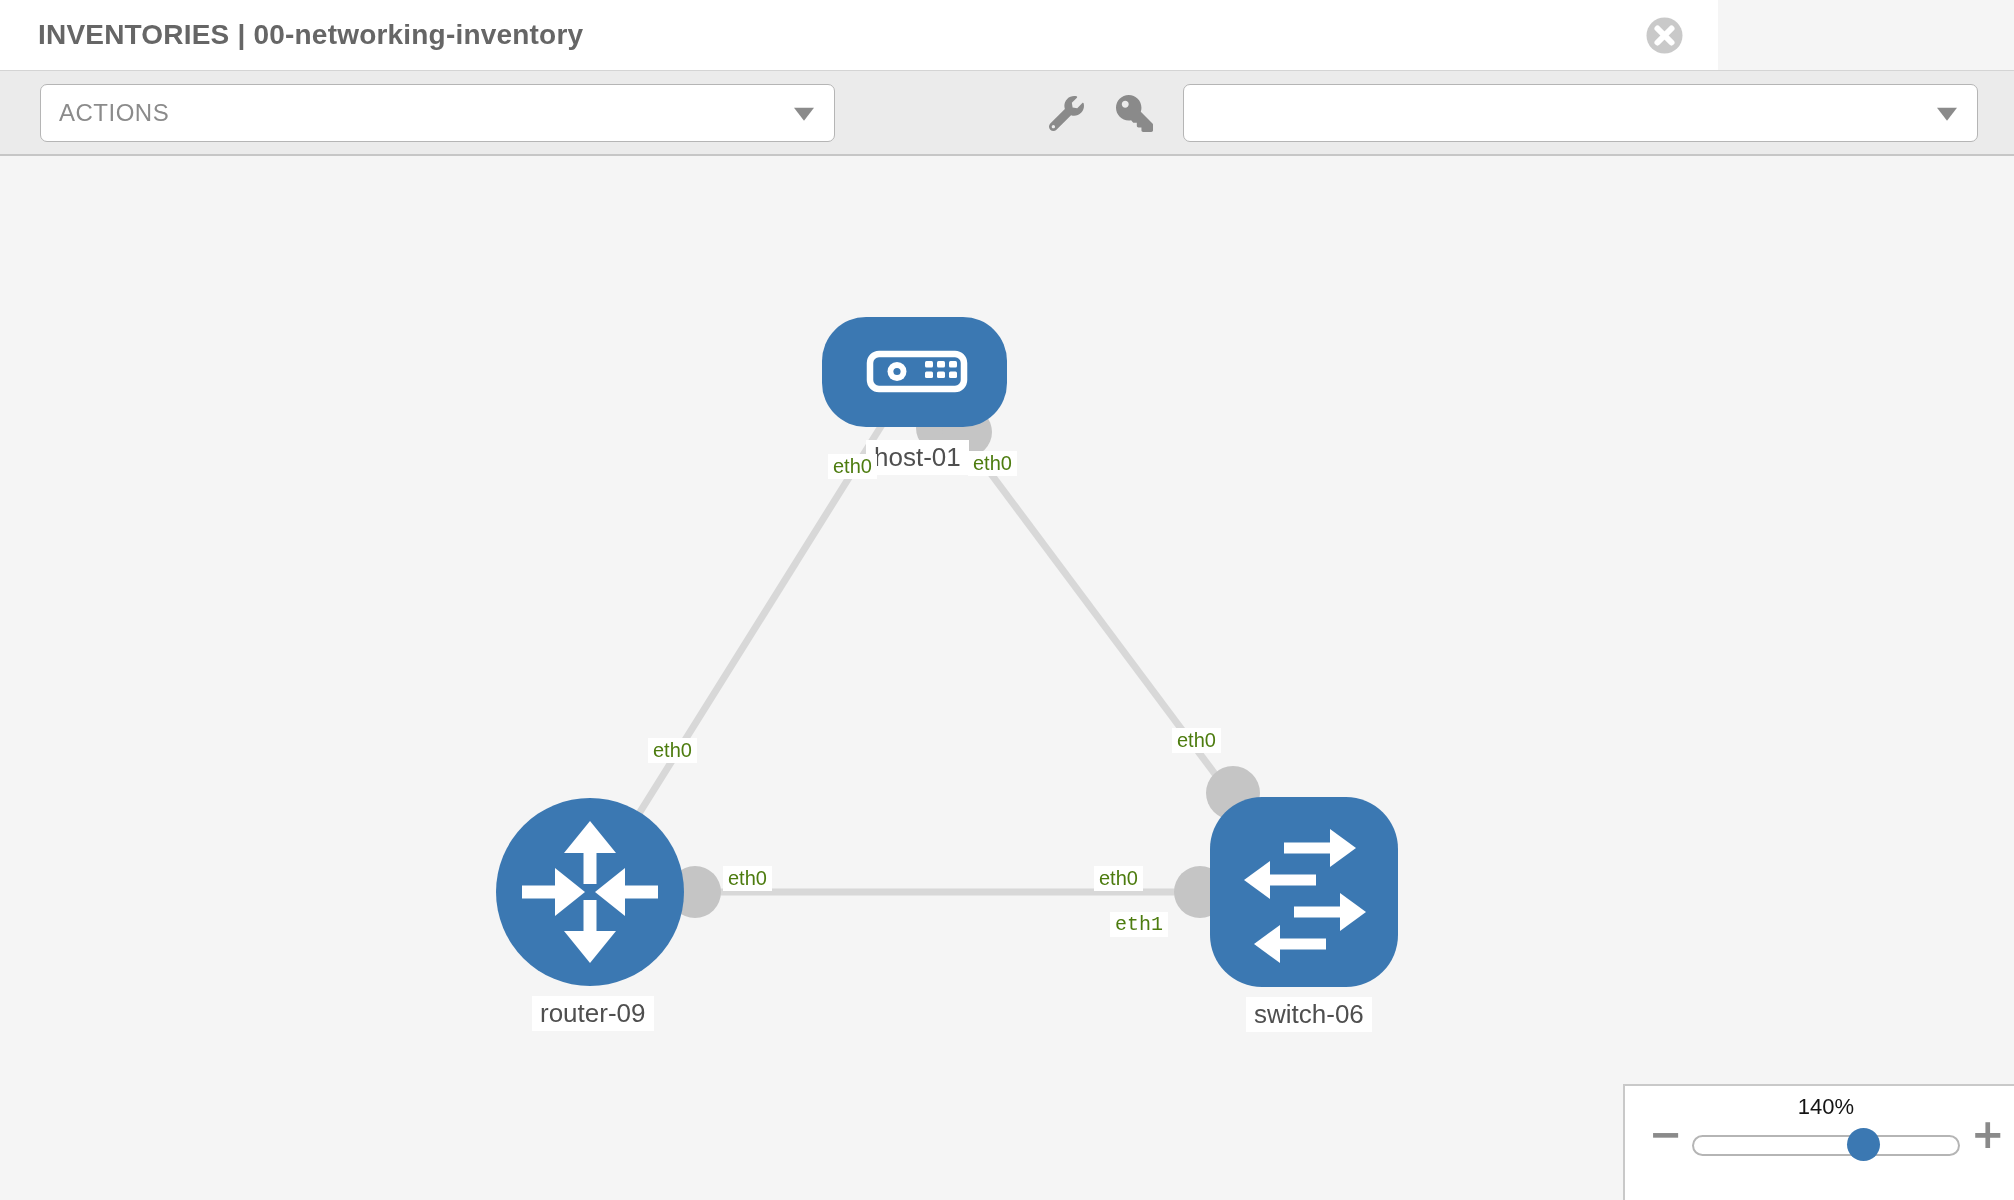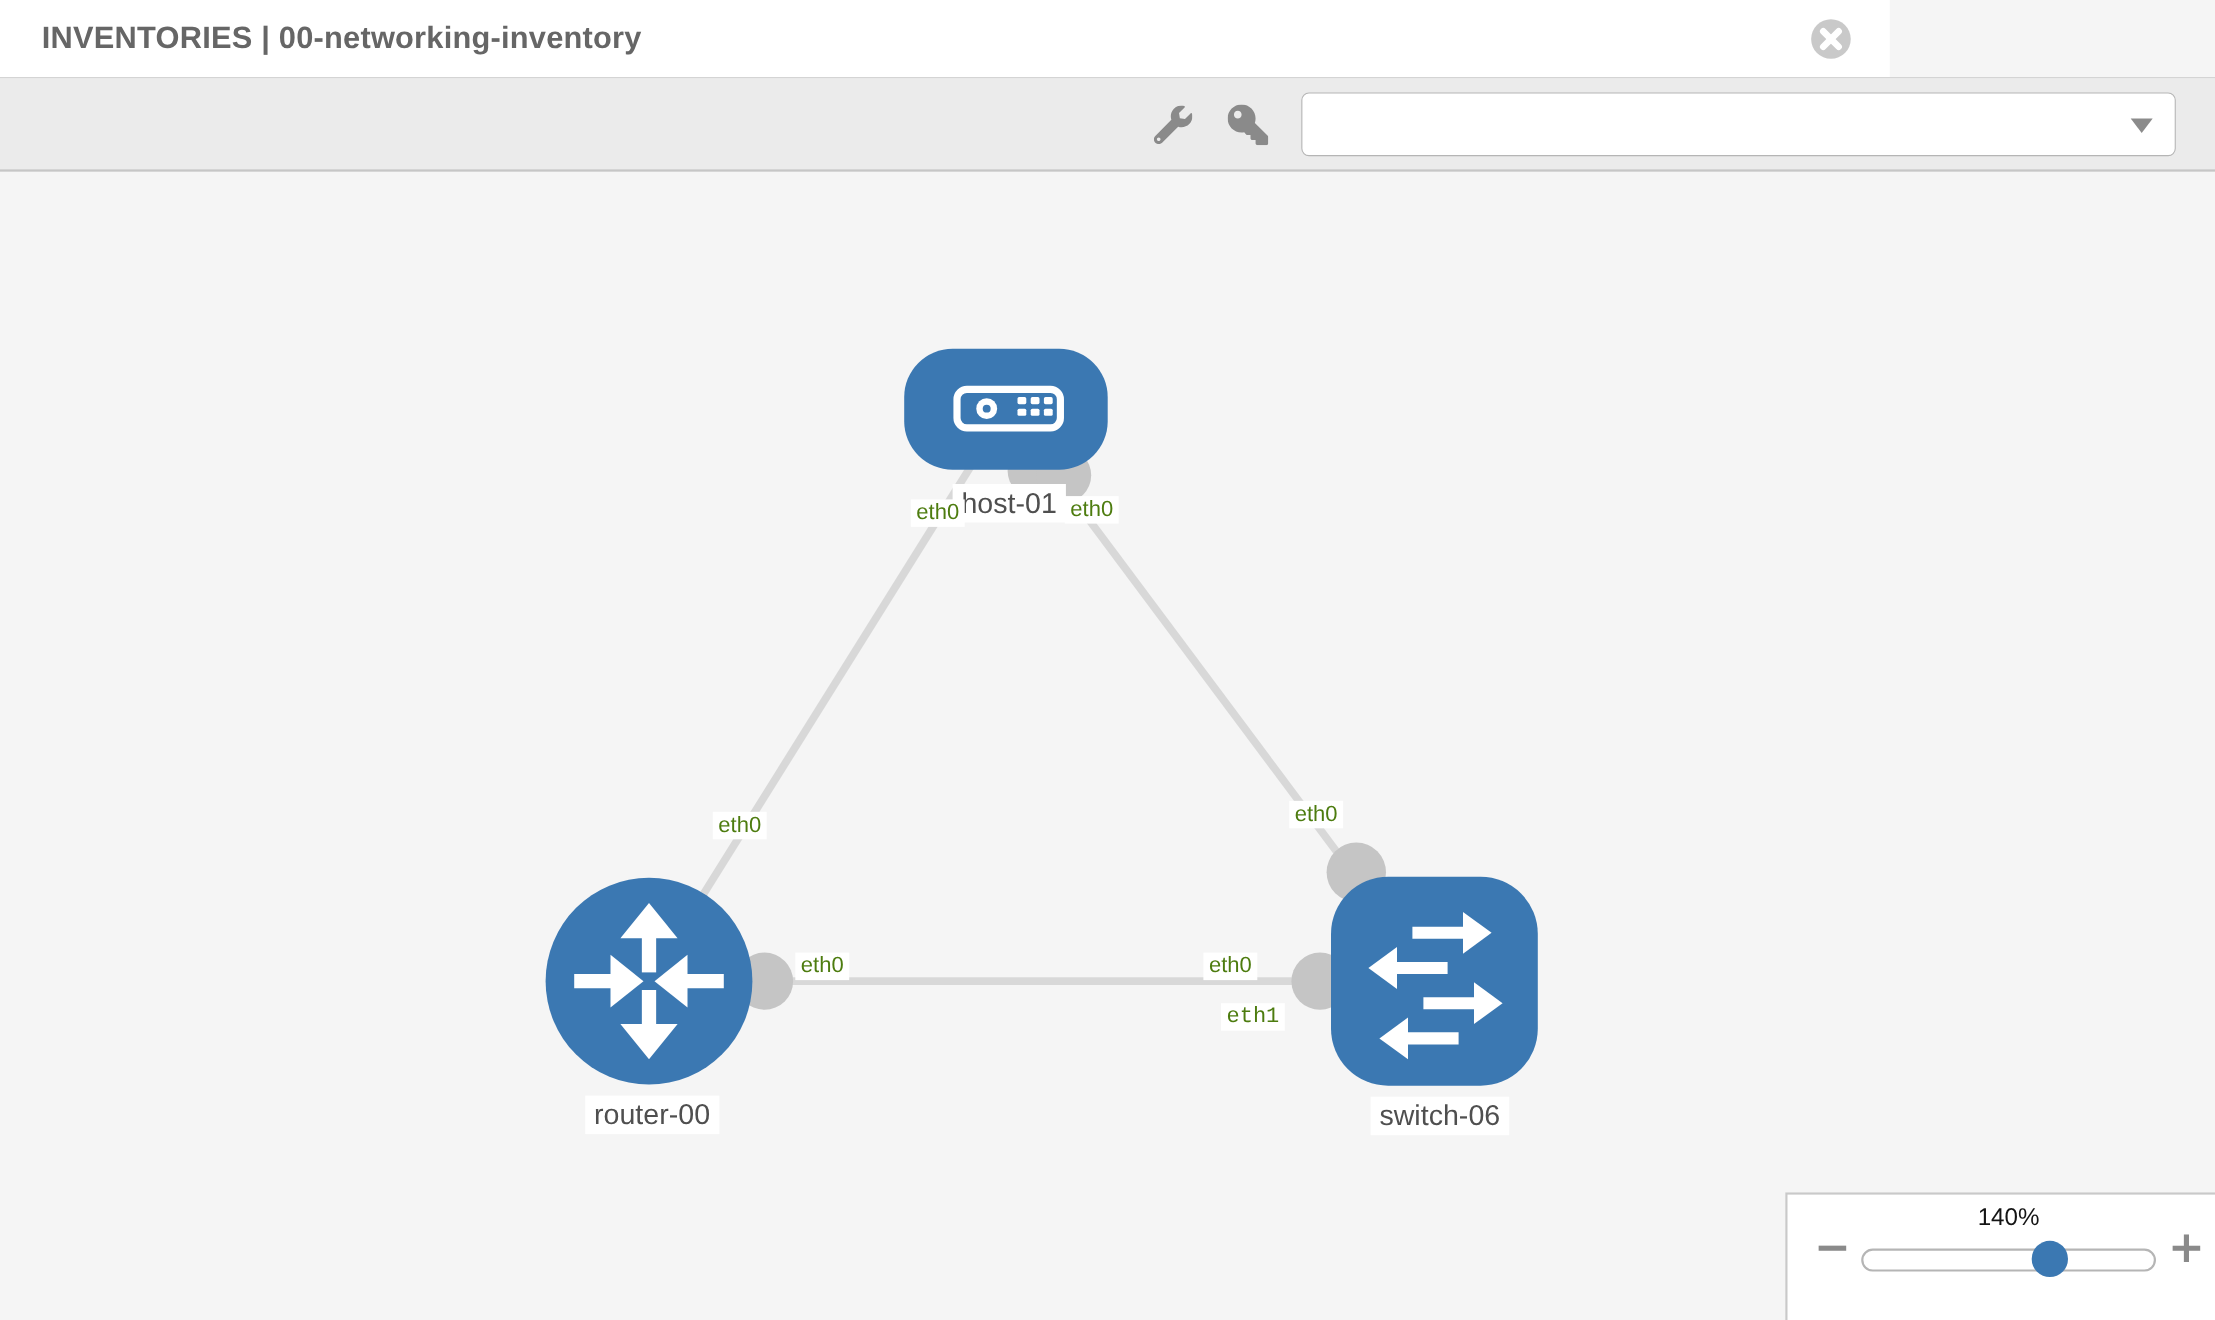--- a/index.html
+++ b/index.html
@@ -67,20 +67,24 @@
     <svg width="37" height="37" viewBox="0 0 37 37">
       <circle cx="18.5" cy="18.5" r="18" fill="#c9c9c9"></circle>
       <line x1="11.5" y1="11.5" x2="25.5" y2="25.5" stroke="#ffffff" stroke-width="6" stroke-linecap="round"></line>
       <line x1="25.5" y1="11.5" x2="11.5" y2="25.5" stroke="#ffffff" stroke-width="6" stroke-linecap="round"></line>
     </svg>
   </button>
 </div>
 
 <div class="toolbar">
 
+  <div class="select-box actions-box">
+    <span class="select-text">ACTIONS</span>
+    <span class="caret"></span>
+  </div>
 
   <button class="tool-btn wrench-btn">
     <svg width="35" height="35" viewBox="0 0 512 512">
       <path fill="#8a8a8a" d="M507.73 109.1c-2.24-9.03-13.54-12.09-20.12-5.51l-74.36 74.36-67.88-11.31-11.31-67.88 74.36-74.36c6.62-6.62 3.43-17.9-5.66-20.16-47.38-11.74-99.55.91-136.58 37.93-39.64 39.64-50.55 97.1-34.05 147.2L18.74 402.76c-24.99 24.99-24.99 65.51 0 90.5 24.99 24.99 65.51 24.99 90.5 0l213.21-213.21c50.12 16.71 107.47 5.68 147.37-34.22 37.07-37.07 49.7-89.32 37.91-136.73zM64 472c-13.25 0-24-10.75-24-24 0-13.26 10.75-24 24-24s24 10.74 24 24c0 13.25-10.75 24-24 24z"></path>
     </svg>
   </button>
 
   <button class="tool-btn key-btn">
     <svg width="37" height="37" viewBox="0 0 512 512">
       <g transform="translate(512,0) scale(-1,1)">
@@ -151,21 +155,21 @@
         <line x1="1294" y1="912" x2="1342" y2="912"></line>
         <polygon points="1366,912 1340,893 1340,931" stroke="none"></polygon>
         <line x1="1326" y1="944" x2="1278" y2="944"></line>
         <polygon points="1254,944 1280,925 1280,963" stroke="none"></polygon>
       </g>
     </g>
   </svg>
 </div>
 
 <div class="node-label" style="left:866px; top:440px;">host-01</div>
-<div class="node-label" style="left:532px; top:996px;">router-00</div>
+<div class="node-label" style="left:532px; top:996px;">router-09</div>
 <div class="node-label" style="left:1246px; top:997px;">switch-06</div>
 
 <div class="eth-label eth-host-left" style="left:828px; top:454px;">eth0</div>
 <div class="eth-label" style="left:968px; top:451px;">eth0</div>
 <div class="eth-label" style="left:648px; top:738px;">eth0</div>
 <div class="eth-label" style="left:1172px; top:728px;">eth0</div>
 <div class="eth-label" style="left:723px; top:866px;">eth0</div>
 <div class="eth-label" style="left:1094px; top:866px;">eth0</div>
 <div class="eth-label eth-front" style="left:1110px; top:912px;font-family:Liberation Mono, monospace;">eth1</div>
 

